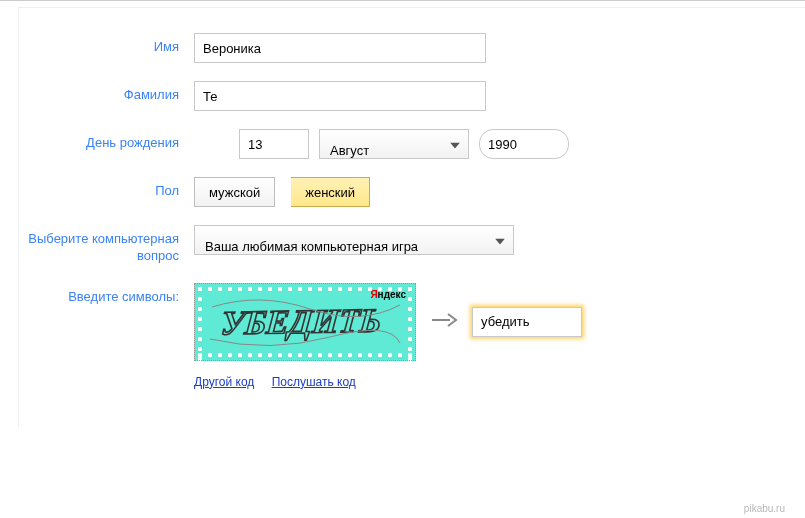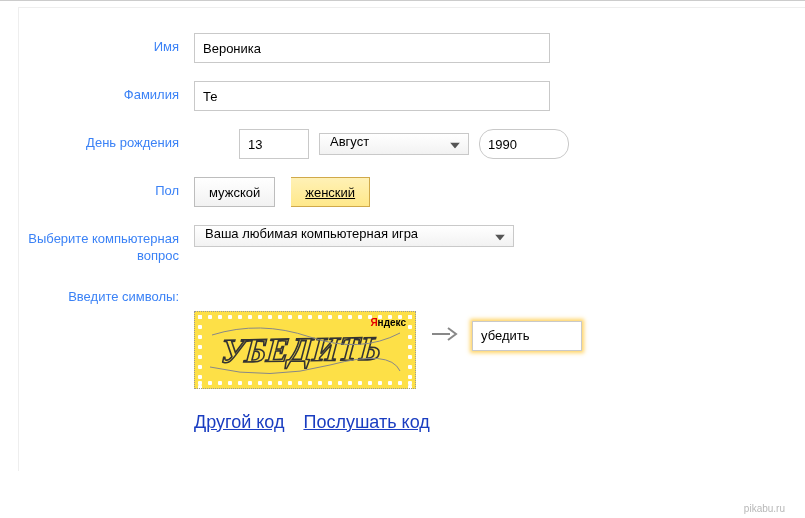--- a/index.html
+++ b/index.html
@@ -44,35 +44,35 @@
     gap: 10px;
   }
   input.text {
     height: 30px;
     border: 1px solid #c9c9c9;
     padding: 0 8px;
     font-size: 13px;
     box-sizing: border-box;
     outline: none;
   }
-  input.text.wide { width: 356px; }
+  input.text.wide { width: 292px; }
   input.text.day  { width: 70px; margin-left: 45px; }
   input.text.year { width: 90px; border-radius: 14px; }
   input.text.captcha {
     width: 110px;
     border-color: #c9c9c9;
     box-shadow: 0 0 4px 2px rgba(255,200,60,0.8);
   }
   .select {
-    height: 22px;
+    height: 30px;
     border: 1px solid #c9c9c9;
     background: linear-gradient(#fff, #f2f2f2);
     display: inline-flex;
-    align-items: flex-start;
-    padding: 0 28px 0 10px;
+    align-items: flex-end;
+    padding: 16px 28px 0 10px;
     position: relative;
     font-size: 13px;
     box-sizing: border-box;
     cursor: pointer;
   }
   .select.month { width: 150px; }
   .select.question { width: 320px; }
   .select .chevron {
     position: absolute;
     right: 8px;
@@ -85,34 +85,33 @@
     height: 30px;
     padding: 0 14px;
     border: 1px solid #bdbdbd;
     background: linear-gradient(#fff,#f2f2f2);
     display: inline-flex;
     align-items: center;
     font-size: 13px;
     cursor: pointer;
     box-sizing: border-box;
   }
-  .toggle + .toggle { border-left: none; text-decoration: underline; }
+  .toggle + .toggle { border-left: none; }
   .toggle.active {
     background: linear-gradient(#fff1b6,#ffe88a);
     border-color: #d0a94a;
   }
   .captcha-block { display:flex; align-items:center; gap:14px; }
   .stamp {
     width: 222px;
     height: 78px;
-    background:#fde047;
+    background:#5eead4;
     position:relative;
     box-sizing:border-box;
     padding:5px;
-    margin-top:28px;
   }
   .stamp::before {
     content:"";
     position:absolute;
     inset:0;
     background:
       radial-gradient(circle,#fff 2px,transparent 2.5px) repeat-x top left / 10px 10px,
       radial-gradient(circle,#fff 2px,transparent 2.5px) repeat-x bottom left / 10px 10px,
       radial-gradient(circle,#fff 2px,transparent 2.5px) repeat-y top left / 10px 10px,
       radial-gradient(circle,#fff 2px,transparent 2.5px) repeat-y top right / 10px 10px;
@@ -127,21 +126,21 @@
   }
   .stamp-brand .y { color:#e30000; }
   .stamp-text {
     position:absolute;
     inset:0;
     display:flex;
     align-items:center;
     justify-content:center;
   }
   .arrow { color:#777; }
-  .links { margin-top:13px; font-size:18px; }
+  .links { margin-top:4px; font-size:12px; }
   .links a {
     color:#1a3dc1;
     text-decoration:underline;
     cursor:pointer;
     margin-right:14px;
   }
   .watermark {
     position:absolute;
     right:20px;
     bottom:4px;

